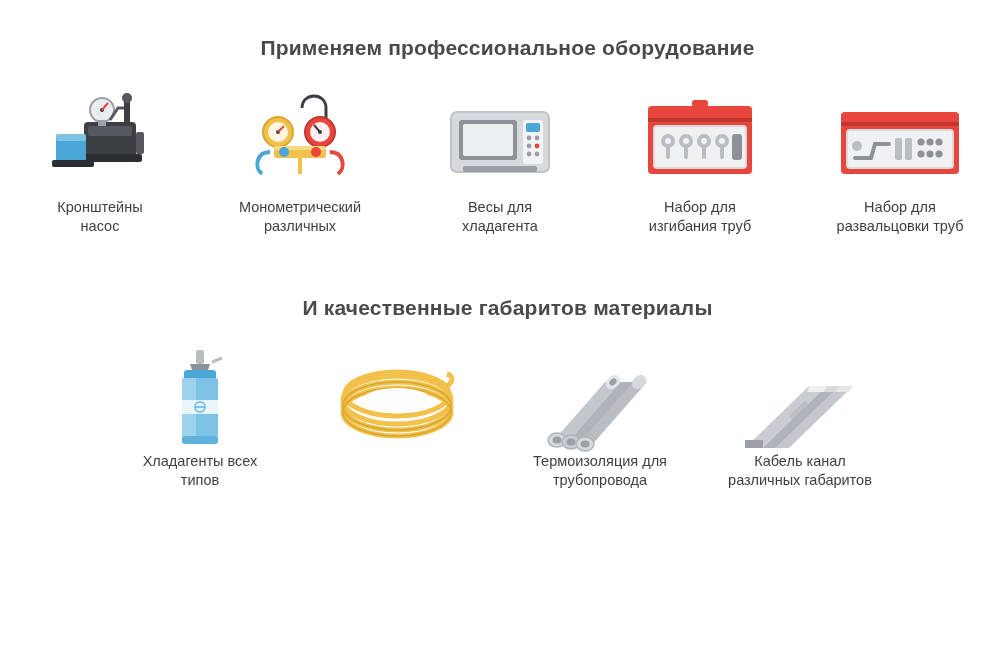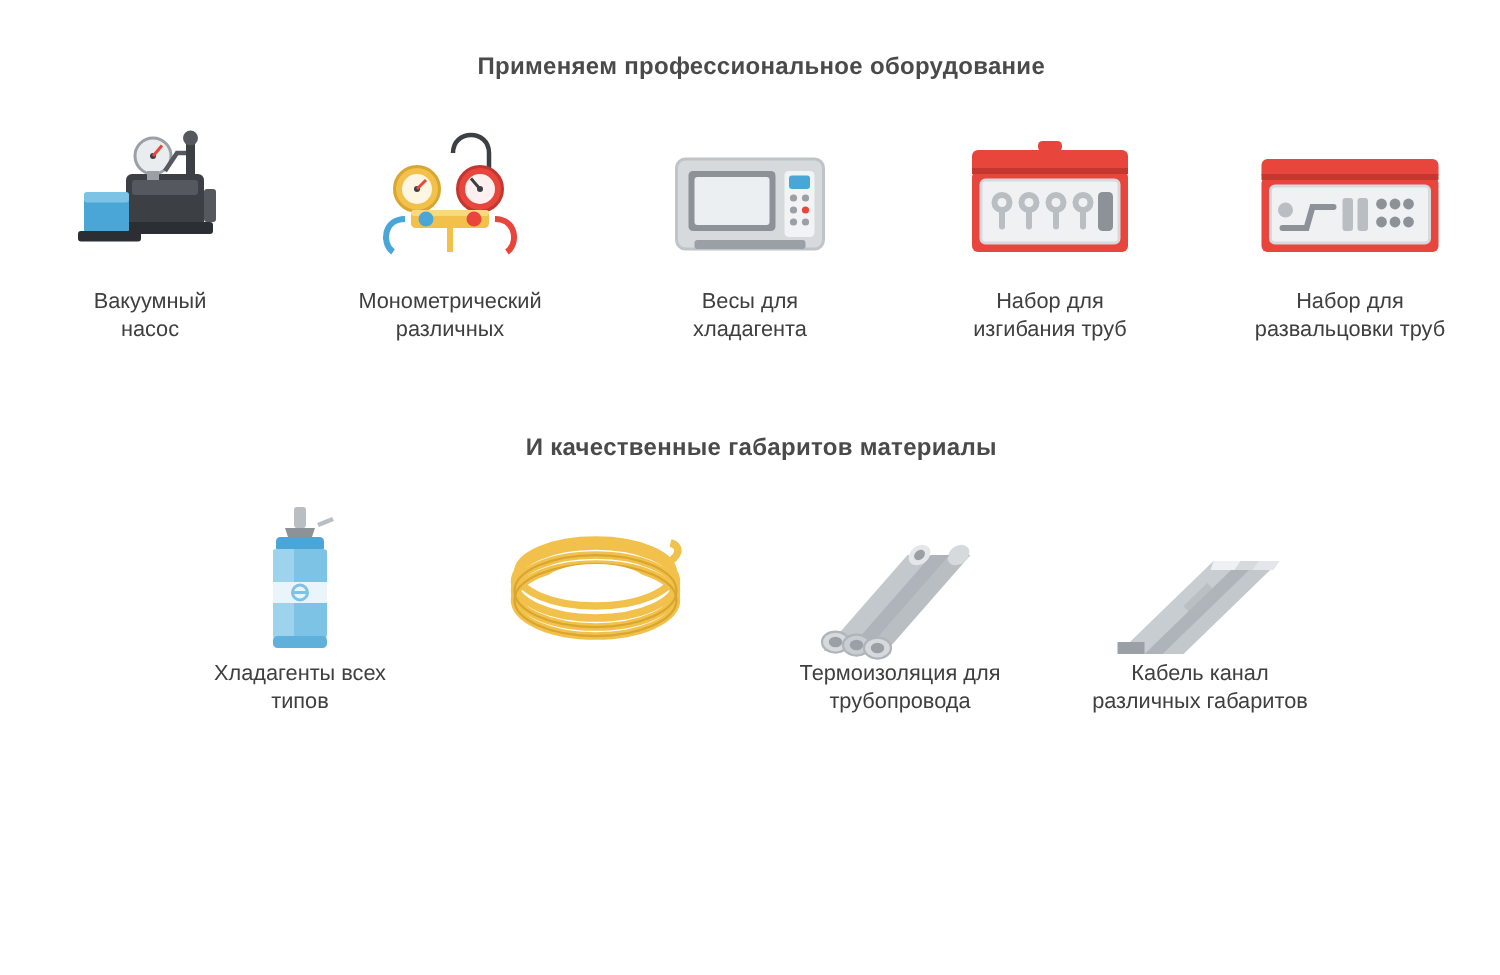--- a/index.html
+++ b/index.html
@@ -16,21 +16,21 @@
     position: relative;
   }
   .page {
     width: 1000px;
     height: 650px;
     position: relative;
     box-sizing: border-box;
   }
   .section-title {
     text-align: center;
-    font-size: 16px;
+    font-size: 21px;
     font-weight: bold;
     color: #4a4a4a;
     letter-spacing: 0.2px;
     padding-left: 15px;
   }
   #section-equipment .section-title { padding-top: 36px; }
   #section-materials .section-title { padding-top: 12px; }
 
   .items-row {
     display: flex;
@@ -87,21 +87,21 @@
             <circle cx="62" cy="20" r="12" fill="#e9edf0" stroke="#9aa0a6" stroke-width="2"></circle>
             <circle cx="62" cy="20" r="2" fill="#3c3f44"></circle>
             <line x1="62" y1="20" x2="68" y2="13" stroke="#e8453c" stroke-width="2"></line>
             <rect x="58" y="30" width="8" height="6" fill="#9aa0a6"></rect>
             <rect x="84" y="10" width="6" height="24" rx="2" fill="#3c3f44"></rect>
             <circle cx="87" cy="8" r="5" fill="#55595f"></circle>
             <path d="M70 30 L78 18 L84 18" stroke="#55595f" stroke-width="3" fill="none"></path>
             <rect x="96" y="42" width="8" height="22" rx="2" fill="#55595f"></rect>
           </svg>
         </div>
-        <div class="item-label">Вакуумный
+        <div class="item-label">Кронштейны
 насос</div>
       </div>
 
       <div class="item">
         <div class="icon-box">
           <svg width="120" height="96" viewBox="0 0 120 96">
             <path d="M62 22 C62 6, 86 6, 86 22 L86 46" stroke="#3c3f44" stroke-width="3" fill="none"></path>
             <circle cx="38" cy="46" r="15" fill="#f2c14b" stroke="#d9a62f" stroke-width="2"></circle>
             <circle cx="38" cy="46" r="10" fill="#fdf6e3"></circle>
             <circle cx="38" cy="46" r="2" fill="#3c3f44"></circle>

